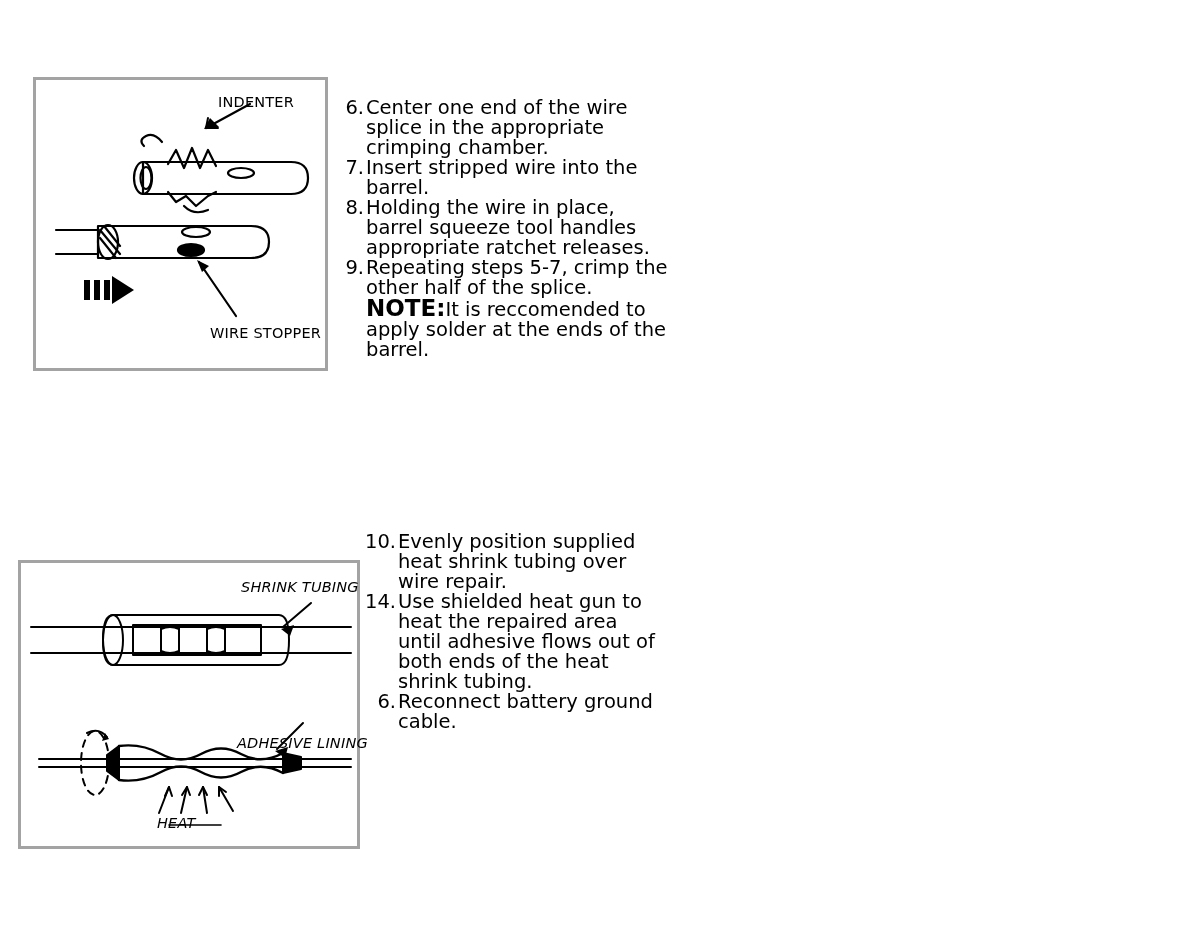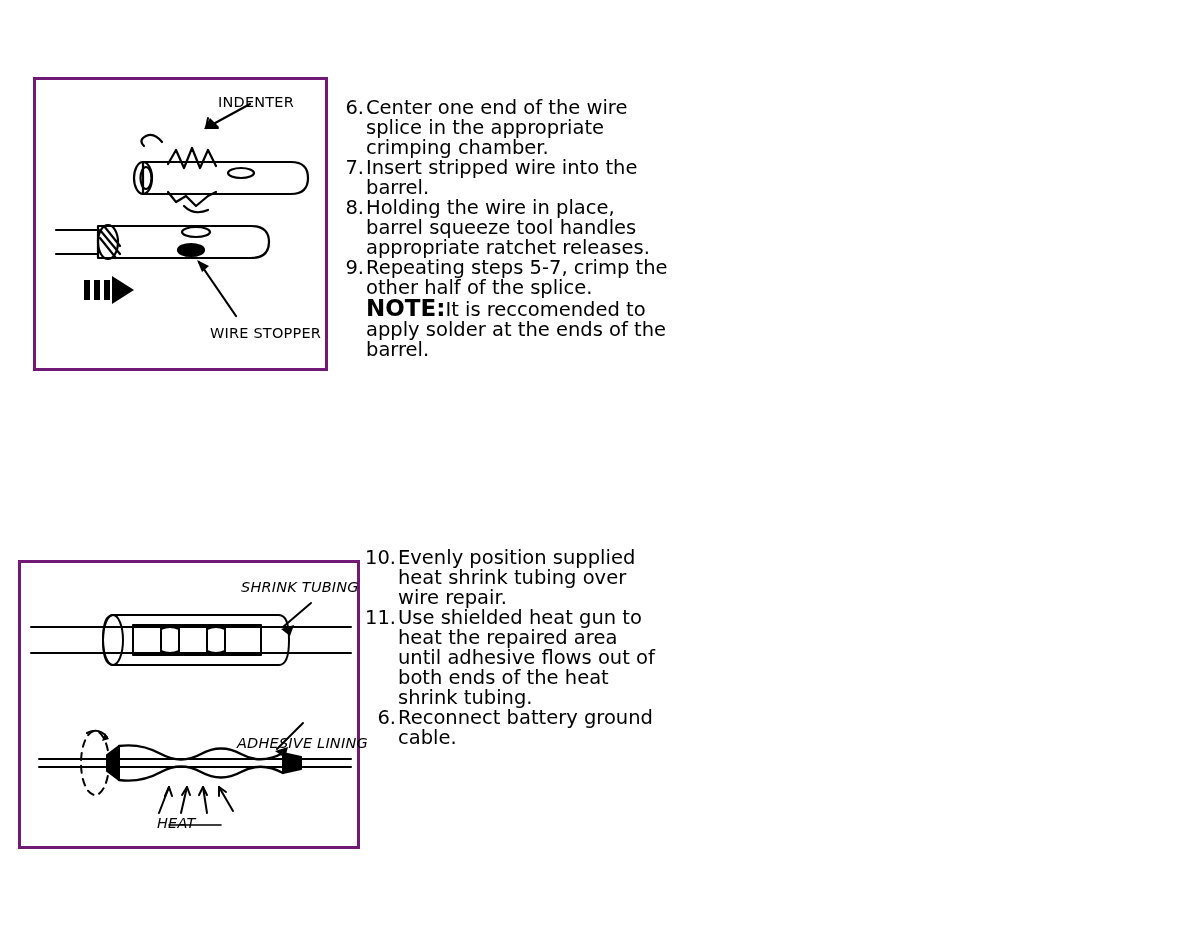--- a/index.html
+++ b/index.html
@@ -12,37 +12,37 @@
     height: 927px;
     position: relative;
     font-family: "DejaVu Sans", sans-serif;
     color: #000000;
     overflow: hidden;
   }
 
   
   .panel {
     position: absolute;
-    border: 3px solid #701a75;
+    border: 3px solid #a3a3a3;
     background: #fff;
     box-sizing: border-box;
   }
   #panel-crimp { left: 33px; top: 77px; width: 295px; height: 294px; }
   #panel-shrink { left: 18px; top: 560px; width: 342px; height: 289px; font-style: italic; }
 
   .panel svg { display: block; }
 
   
   .steps {
     position: absolute;
     font-size: 19.5px;
     line-height: 20px;
   }
   #steps-crimp { left: 339px; top: 98px; width: 330px; }
-  #steps-shrink { left: 362px; top: 548px; width: 300px; }
+  #steps-shrink { left: 362px; top: 532px; width: 300px; }
 
   .step {
     display: flex;
     align-items: flex-start;
     margin-bottom: 0px;
   }
   .step-num {
     flex: 0 0 auto;
     text-align: right;
     white-space: pre;
@@ -204,20 +204,20 @@
     </g>
   </svg>
 </div>
 
 <div class="steps" id="steps-shrink">
   <div class="step">
     <span class="step-num">10.</span>
     <span class="step-text">Evenly position supplied heat shrink tubing over wire repair.</span>
   </div>
   <div class="step">
-    <span class="step-num">11.</span>
+    <span class="step-num">14.</span>
     <span class="step-text">Use shielded heat gun to heat the repaired area until adhesive flows out of both ends of the heat shrink tubing.</span>
   </div>
   <div class="step">
     <span class="step-num">6.</span>
     <span class="step-text">Reconnect battery ground cable.</span>
   </div>
 </div>
 
 </body></html>

